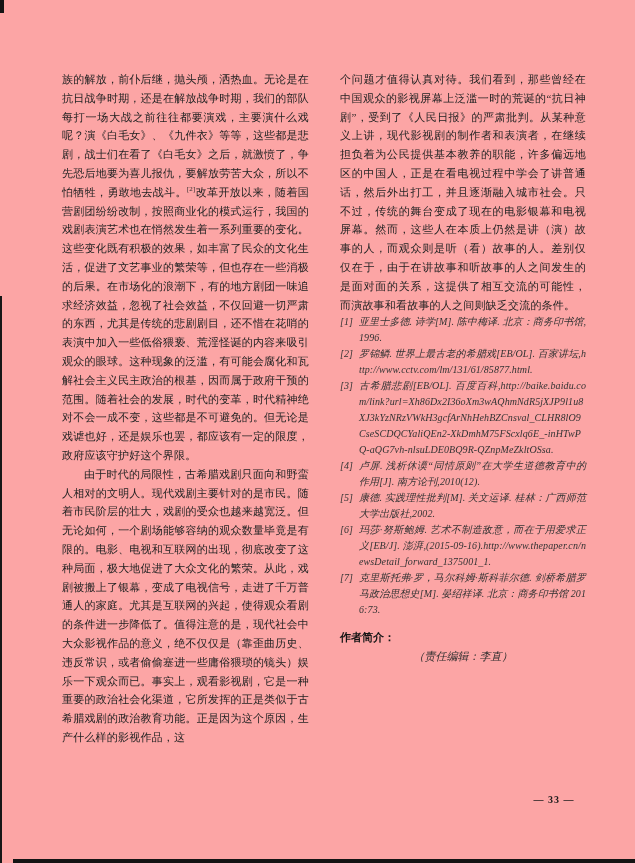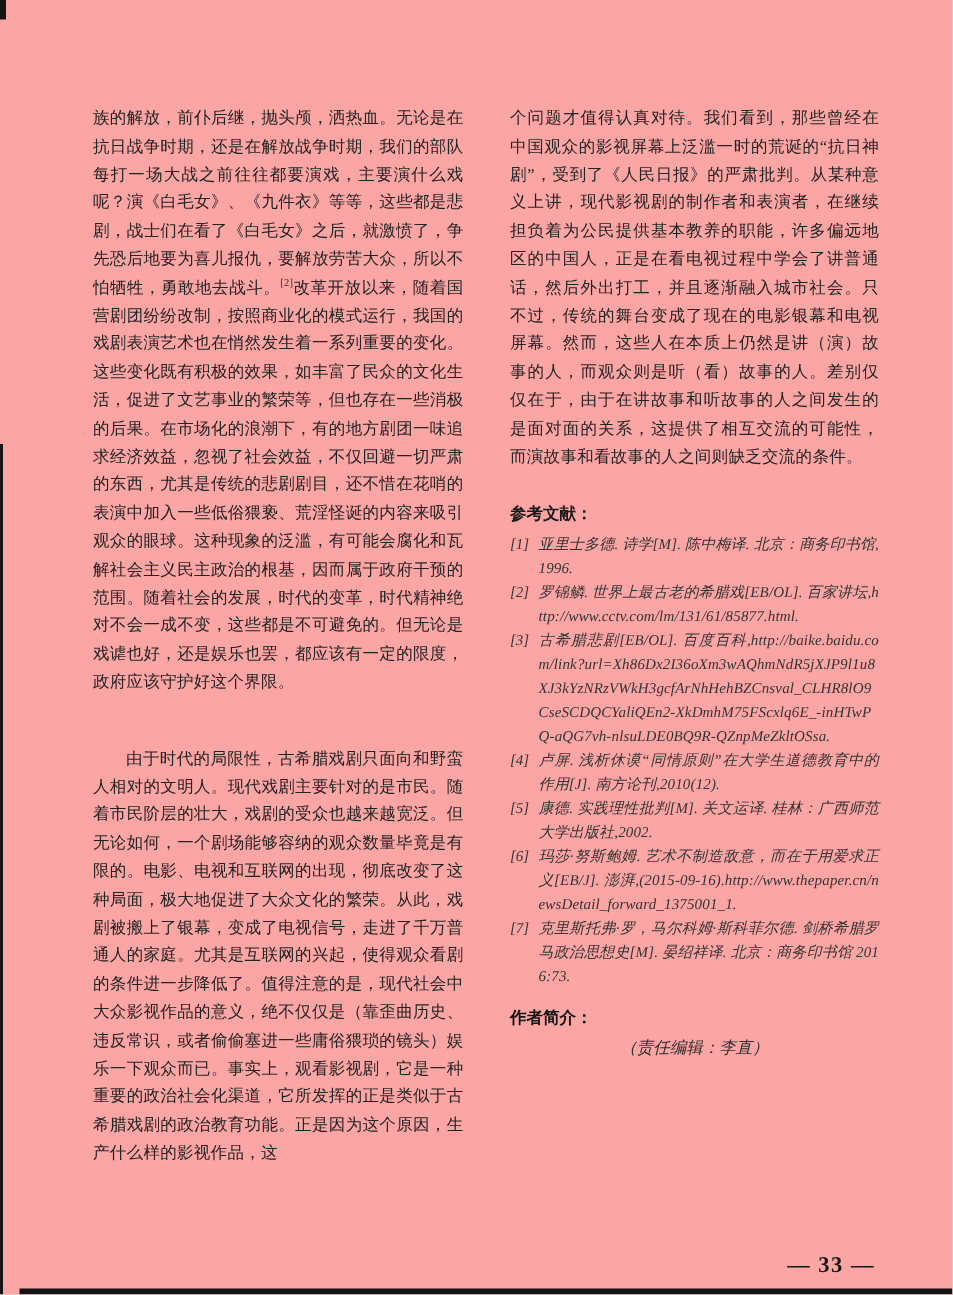--- a/index.html
+++ b/index.html
@@ -18,21 +18,21 @@
 
   p.body {
     margin:0;
     font-size:11px;
     line-height:18.8px;
     text-align:justify;
     text-justify:inter-character;
     color:#232323;
     letter-spacing:0.2px;
   }
-  p.body.indent { text-indent:2em;margin-top:32px; }
+  p.body.indent { text-indent:2em; }
   sup.fnref { font-size:7px; line-height:0; color:#2a2a2a; }
 
   .refs-heading {
     margin:21px 0 6px 0;
     font-family:"Liberation Sans","DejaVu Sans",sans-serif;
     font-weight:bold;
     font-size:11px;
     color:#1a1a1a;
   }
   .refs { }
@@ -74,46 +74,44 @@
     text-align:center;
     font-style:italic;
     font-size:11px;
     color:#2e2e2e;
   }
 
   .pageno {
     position:absolute;
     left:518px; top:794px; width:72px;
     text-align:center;
-    font-size:15px;
+    font-size:10px;
     font-weight:bold;
     color:#1a1a1a;
     letter-spacing:1px;
-    margin-top:42px;
   }
 
   
   .art-corner  { position:absolute; left:0; top:0; width:4px; height:13px; background:#141414; }
   .art-leftbar { position:absolute; left:0; top:296px; width:2px; height:567px; background:#161616; }
   .art-bottom  { position:absolute; left:13px; bottom:0; width:622px; height:4px; background:#141414; }
 </style>
 </head>
 <body>
 
 <div class="page">
 
   <div class="col left">
     <p class="body"><span>族的解放，前仆后继，抛头颅，洒热血。无论是在抗日战争时期，还是在解放战争时期，我们的部队每打一场大战之前往往都要演戏，主要演什么戏呢？演《白毛女》、《九件衣》等等，这些都是悲剧，战士们在看了《白毛女》之后，就激愤了，争先恐后地要为喜儿报仇，要解放劳苦大众，所以不怕牺牲，勇敢地去战斗。</span><sup class="fnref">[2]</sup><span>改革开放以来，随着国营剧团纷纷改制，按照商业化的模式运行，我国的戏剧表演艺术也在悄然发生着一系列重要的变化。这些变化既有积极的效果，如丰富了民众的文化生活，促进了文艺事业的繁荣等，但也存在一些消极的后果。在市场化的浪潮下，有的地方剧团一味追求经济效益，忽视了社会效益，不仅回避一切严肃的东西，尤其是传统的悲剧剧目，还不惜在花哨的表演中加入一些低俗猥亵、荒淫怪诞的内容来吸引观众的眼球。这种现象的泛滥，有可能会腐化和瓦解社会主义民主政治的根基，因而属于政府干预的范围。随着社会的发展，时代的变革，时代精神绝对不会一成不变，这些都是不可避免的。但无论是戏谑也好，还是娱乐也罢，都应该有一定的限度，政府应该守护好这个界限。</span></p>
     <p class="body indent">由于时代的局限性，古希腊戏剧只面向和野蛮人相对的文明人。现代戏剧主要针对的是市民。随着市民阶层的壮大，戏剧的受众也越来越宽泛。但无论如何，一个剧场能够容纳的观众数量毕竟是有限的。电影、电视和互联网的出现，彻底改变了这种局面，极大地促进了大众文化的繁荣。从此，戏剧被搬上了银幕，变成了电视信号，走进了千万普通人的家庭。尤其是互联网的兴起，使得观众看剧的条件进一步降低了。值得注意的是，现代社会中大众影视作品的意义，绝不仅仅是（靠歪曲历史、违反常识，或者偷偷塞进一些庸俗猥琐的镜头）娱乐一下观众而已。事实上，观看影视剧，它是一种重要的政治社会化渠道，它所发挥的正是类似于古希腊戏剧的政治教育功能。正是因为这个原因，生产什么样的影视作品，这</p>
   </div>
 
   <div class="col right">
     <p class="body">个问题才值得认真对待。我们看到，那些曾经在中国观众的影视屏幕上泛滥一时的荒诞的“抗日神剧”，受到了《人民日报》的严肃批判。从某种意义上讲，现代影视剧的制作者和表演者，在继续担负着为公民提供基本教养的职能，许多偏远地区的中国人，正是在看电视过程中学会了讲普通话，然后外出打工，并且逐渐融入城市社会。只不过，传统的舞台变成了现在的电影银幕和电视屏幕。然而，这些人在本质上仍然是讲（演）故事的人，而观众则是听（看）故事的人。差别仅仅在于，由于在讲故事和听故事的人之间发生的是面对面的关系，这提供了相互交流的可能性，而演故事和看故事的人之间则缺乏交流的条件。</p>
 
-    <div class="refs-heading">参考文献：</div>
 
     <div class="refs">
       <div class="ref">
         <span class="ref-no">[1]</span>
         <span class="ref-text">亚里士多德. 诗学[M]. 陈中梅译. 北京：商务印书馆,1996.</span>
       </div>
       <div class="ref">
         <span class="ref-no">[2]</span>
         <span class="ref-text">罗锦鳞. 世界上最古老的希腊戏[EB/OL]. 百家讲坛,http://www.cctv.com/lm/131/61/85877.html.</span>
       </div>

